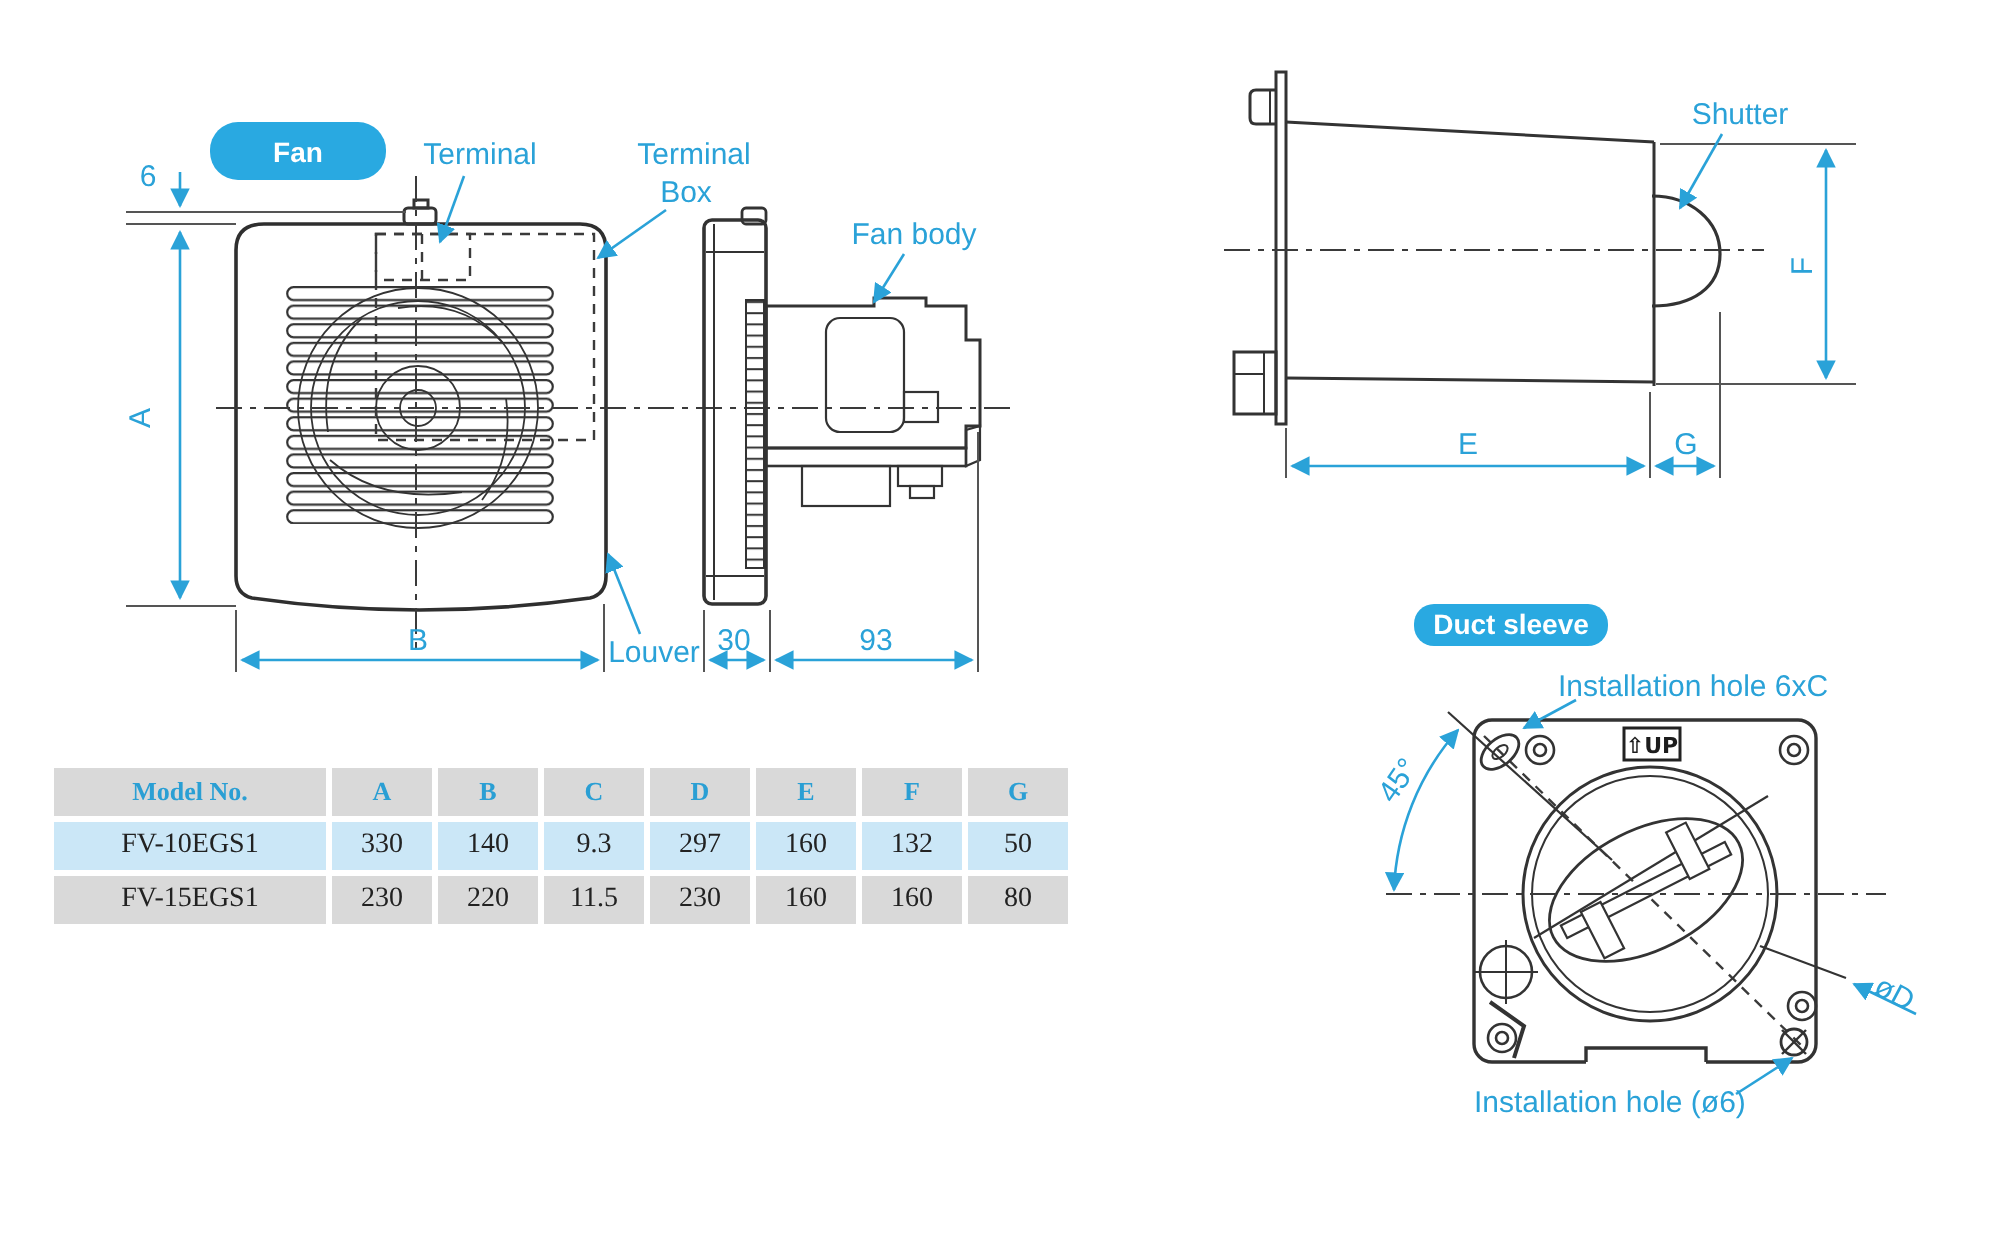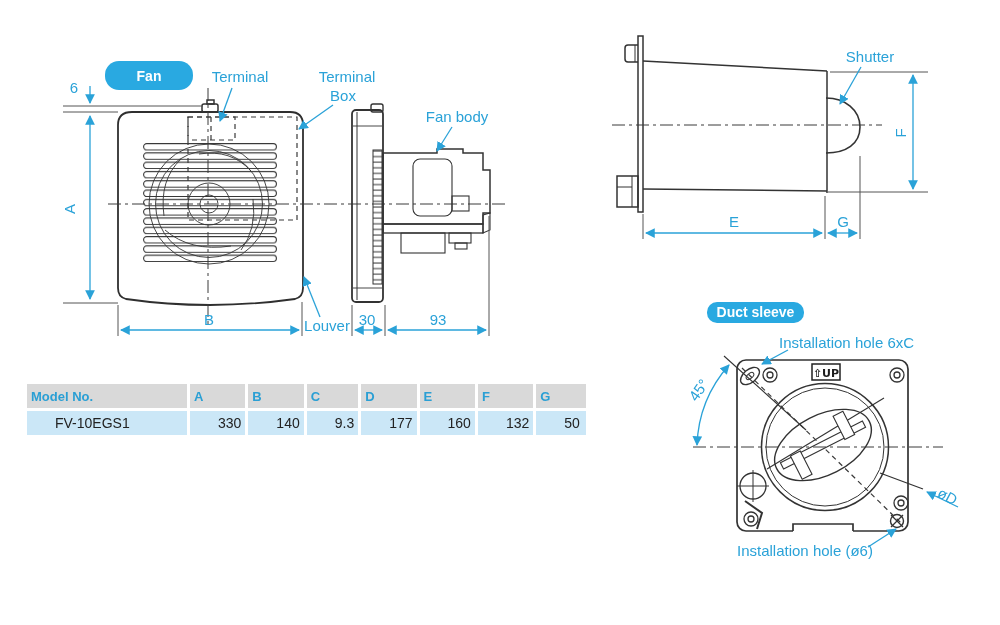--- a/index.html
+++ b/index.html
@@ -15,23 +15,23 @@
           font-family:"DejaVu Sans","Liberation Sans",sans-serif;}
   
   .ink{stroke:#333;fill:none;}
   .ink-thick{stroke:#2f2f2f;stroke-width:1.8;fill:none;}
   .ext{stroke:#555;stroke-width:1;fill:none;}
   .cyan{stroke:#2aa2d8;stroke-width:1.3;fill:none;}
   .cl{stroke:#3a3a3a;stroke-width:1;fill:none;stroke-dasharray:13 4 3 4;}
   .dash{stroke:#3a3a3a;stroke-width:1.2;fill:none;stroke-dasharray:5 4;}
   
   #spec-table{position:absolute;left:24px;top:381px;border-collapse:separate;border-spacing:3px;}
-  #spec-table th,#spec-table td{height:24px;text-align:left;vertical-align:middle;padding:0 4px;}
+  #spec-table th,#spec-table td{height:24px;text-align:center;vertical-align:middle;padding:0 4px;font-family:Liberation Serif, serif;}
   #spec-table th{background:#d9d9d9;color:#2a9fd4;font-size:13px;font-weight:bold;}
-  #spec-table td{background:#d9d9d9;color:#222;font-size:14px;padding-left:28px;}
+  #spec-table td{background:#d9d9d9;color:#222;font-size:14px;}
   #spec-table tr.row-blue td{background:#cbe7f7;}
   #spec-table .c-model{width:128px;}
   #spec-table .c-val{width:42px;}
 </style>
 </head>
 <body>
 
 <div id="canvas">
 
 <svg id="drawing" width="1000" height="625" viewBox="0 0 1000 625">
@@ -251,21 +251,31 @@
     <th class="c-val">D</th>
     <th class="c-val">E</th>
     <th class="c-val">F</th>
     <th class="c-val">G</th>
   </tr>
   <tr class="row-blue">
     <td class="c-model">FV-10EGS1</td>
     <td>330</td>
     <td>140</td>
     <td>9.3</td>
-    <td>177</td>
+    <td>297</td>
     <td>160</td>
     <td>132</td>
     <td>50</td>
   </tr>
+  <tr>
+    <td class="c-model">FV-15EGS1</td>
+    <td>230</td>
+    <td>220</td>
+    <td>11.5</td>
+    <td>230</td>
+    <td>160</td>
+    <td>160</td>
+    <td>80</td>
+  </tr>
 </tbody>
     </table>
 
 </div>
 
 </body></html>

